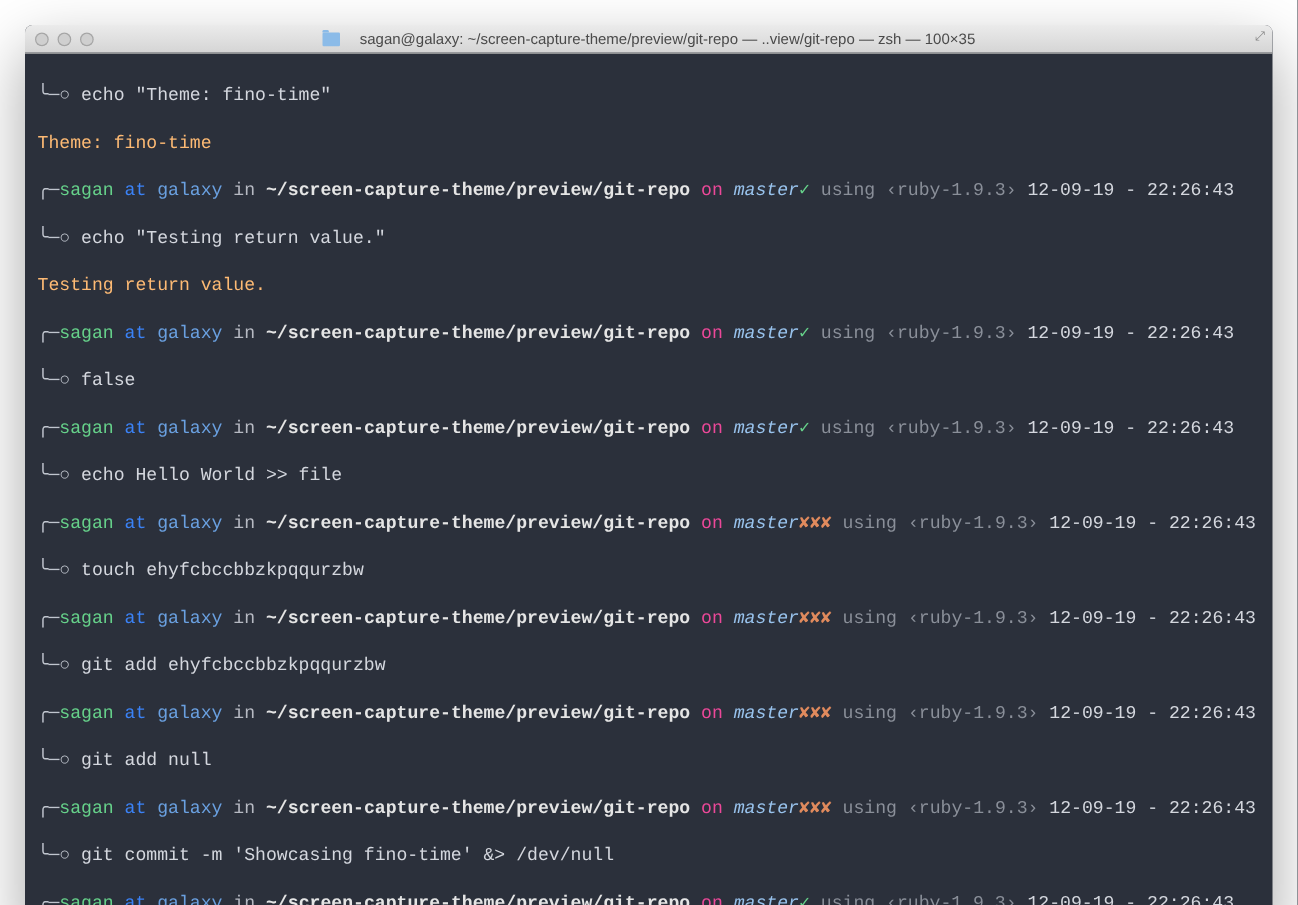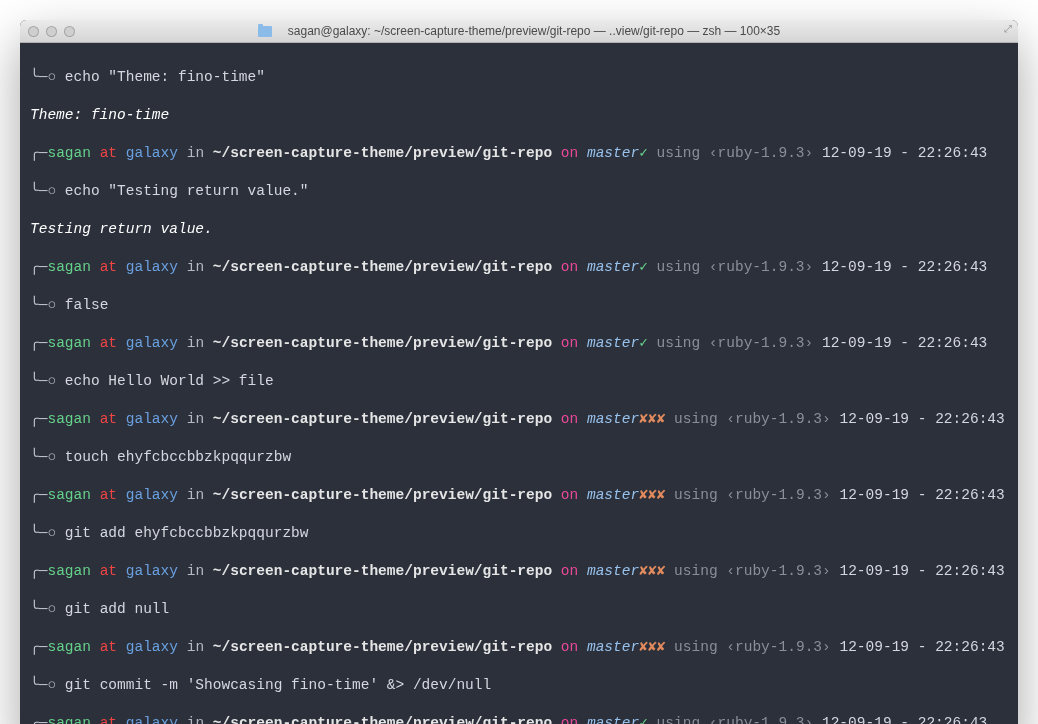--- a/index.html
+++ b/index.html
@@ -89,32 +89,32 @@
       font-size: 14.5px;
       line-height: 19px;
       white-space: pre-wrap;
       word-break: break-all;
       font-family: Menlo, Monaco, "Courier New", monospace;
       overflow: hidden;
     }
     .line { display: block; }
     .c-user { color: #66d18a; }
     .c-host { color: #6aa0e0; }
-    .c-at   { color: #ef4444; }
+    .c-at   { color: #3b82f6; }
     .c-in   { color: #b6b9c2; }
     .c-path { color: #e5e5e5; font-weight: bold; }
     .c-on   { color: #ec4899; }
     .c-branch { color: #98c2ec; font-style: italic; }
     .c-check { color: #66d18a; }
     .c-x { color: #e08a5d; font-weight: bold; }
     .c-using { color: #8a8f99; }
     .c-ruby { color: #8a8f99; }
     .c-time { color: #d4d7de; font-weight: normal; }
     .c-cmd  { color: #d4d7de; }
-    .c-output { color: #ffffff; font-style: italic; }
+    .c-output { color: #fdba74; }
     .c-box { color: #c0c5ce; }
   </style>
 </head>
 <body>
 
 <div class="window">
   <div class="titlebar">
     <div class="traffic">
       <div class="tl"></div>
       <div class="tl"></div>

